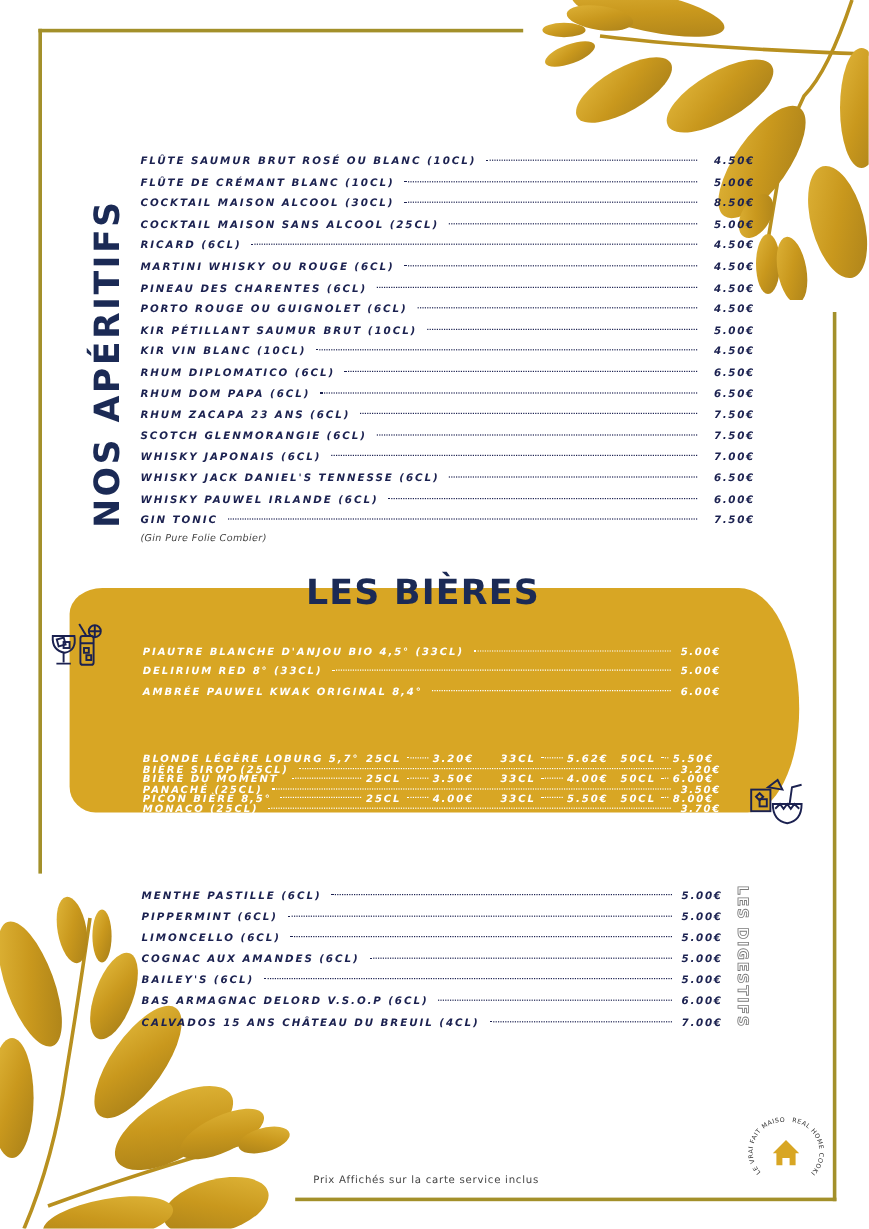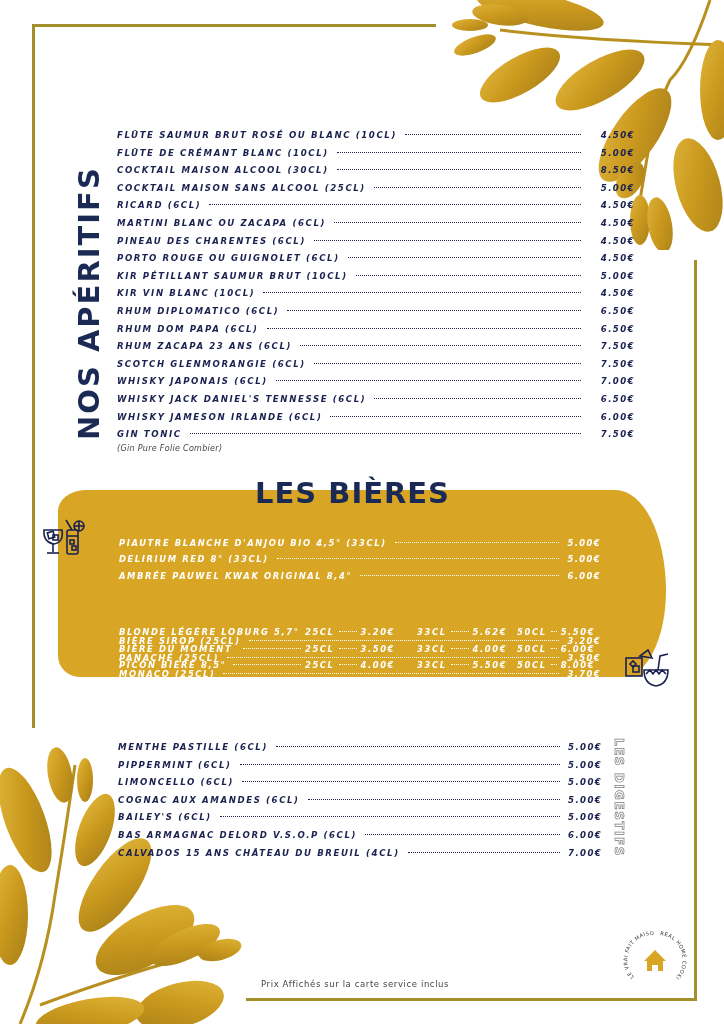--- a/index.html
+++ b/index.html
@@ -7,21 +7,21 @@
          font-family:"DejaVu Sans", sans-serif; color:#1b2150; }
   .frame-line { position:absolute; background:#a3902a; }
   .leaves { position:absolute; }
   .section-title-vertical { position:absolute; transform:rotate(-90deg); transform-origin:left top;
         font-family:"DejaVu Sans", sans-serif; font-weight:bold; color:#1b2a55; white-space:nowrap; }
   .list { position:absolute;font-style:italic; }
   .row { display:flex; align-items:baseline; height:17.6px; font-size:8.6px; font-weight:bold;
          letter-spacing:1.6px; white-space:nowrap; }
   .row .name { flex:0 0 auto; }
   .row .dots { flex:1 1 auto; border-bottom:1.5px dotted #1b2150; margin:0 8px 0 8px; transform:translateY(-3px); min-width:10px; }
-  .row .price { flex:0 0 auto; width:46px; text-align:right; letter-spacing:1.4px; }
+  .row .price { flex:0 0 auto; width:46px; text-align:center; letter-spacing:1.4px; }
   .sub { font-size:8px; font-weight:normal; letter-spacing:0.3px; color:#444; margin-top:-3px; }
   .beer-band { position:absolute; left:58px; top:490px; width:608px; height:187px; background:#d8a624;
                border-radius:38px 70px 60px 30px / 30px 140px 120px 30px; }
   .beer-title { position:absolute; left:255px; top:476px; font-size:29px; font-weight:bold; color:#1b2a55; letter-spacing:1px; }
   .beer-list .row { color:#ffffff; height:16.4px; font-size:8.4px; }
   .beer-list .row .dots { border-bottom-color:#ffffff; }
   .seg { display:inline-block;margin-top:40px; }
   .sdots { display:inline-block; border-bottom:1.5px dotted #fff; margin:0 4px; transform:translateY(-3px); }
   .digestif-title { position:absolute; left:626px; top:738px; transform:rotate(90deg); transform-origin:left top;
         font-size:12px; font-weight:bold; letter-spacing:1.5px; color:#ffffff;
@@ -111,21 +111,21 @@
       <span class="name">COCKTAIL MAISON SANS ALCOOL (25CL)</span>
       <span class="dots"></span>
       <span class="price">5.00€</span>
     </div>
   <div class="row">
       <span class="name">RICARD (6CL)</span>
       <span class="dots"></span>
       <span class="price">4.50€</span>
     </div>
   <div class="row">
-      <span class="name">MARTINI BLANC OU ZACAPA (6CL)</span>
+      <span class="name">MARTINI WHISKY OU ROUGE (6CL)</span>
       <span class="dots"></span>
       <span class="price">4.50€</span>
     </div>
   <div class="row">
       <span class="name">PINEAU DES CHARENTES (6CL)</span>
       <span class="dots"></span>
       <span class="price">4.50€</span>
     </div>
   <div class="row">
       <span class="name">PORTO ROUGE OU GUIGNOLET (6CL)</span>
@@ -166,21 +166,21 @@
       <span class="name">WHISKY JAPONAIS (6CL)</span>
       <span class="dots"></span>
       <span class="price">7.00€</span>
     </div>
   <div class="row">
       <span class="name">WHISKY JACK DANIEL'S TENNESSE (6CL)</span>
       <span class="dots"></span>
       <span class="price">6.50€</span>
     </div>
   <div class="row">
-      <span class="name">WHISKY JAMESON IRLANDE (6CL)</span>
+      <span class="name">WHISKY PAUWEL IRLANDE (6CL)</span>
       <span class="dots"></span>
       <span class="price">6.00€</span>
     </div>
   <div class="row">
       <span class="name">GIN TONIC</span>
       <span class="dots"></span>
       <span class="price">7.50€</span>
     </div>
   <div class="sub">(Gin Pure Folie Combier)</div>
 </div>

